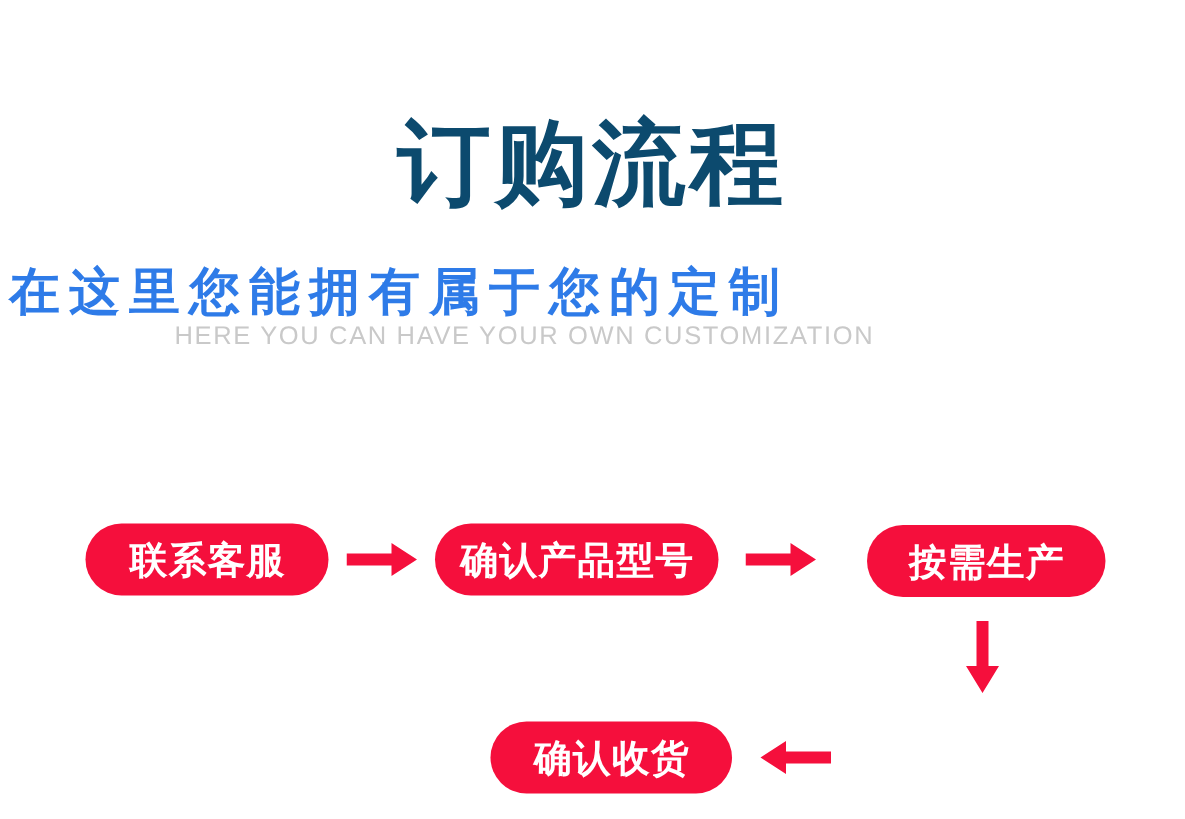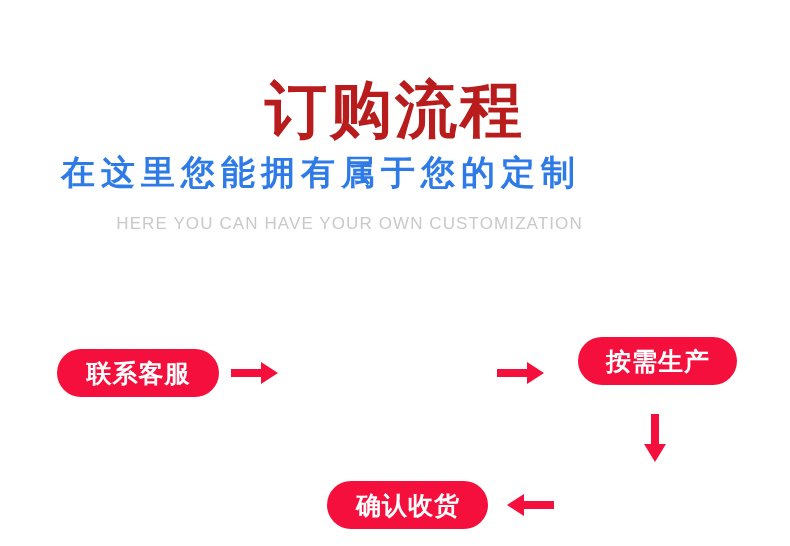--- a/index.html
+++ b/index.html
@@ -33,37 +33,37 @@
     margin: 0;
     padding: 0;
     position: absolute;
     left: 0;
     top: 74px;
     width: 790px;
     font-size: 62px;
     line-height: 72px;
     font-weight: bold;
     letter-spacing: 3px;
-    color: #b91c1c;
+    color: #0c4a6e;
     text-align: center;
     white-space: nowrap;
   }
 
   .sub-title {
     position: absolute;
     left: 0;
-    top: 150px;
+    top: 173px;
     width: 636px;
     font-size: 34px;
     line-height: 44px;
     font-weight: bold;
     letter-spacing: 6px;
     text-indent: 6px;
     color: #2e7be8;
-    text-align: center;
+    text-align: left;
     white-space: nowrap;
   }
 
   .eng-title {
     position: absolute;
     left: 0;
     top: 213px;
     width: 698px;
     font-size: 17px;
     line-height: 22px;
@@ -98,21 +98,21 @@
     font-weight: bold;
     letter-spacing: 1px;
     text-indent: 1px;
     white-space: nowrap;
     box-sizing: border-box;
   }
 
   
   .pill-contact   { left: 57px;  top: 320px; width: 162px; }
   .pill-confirm   { left: 290px; top: 320px; width: 189px; }
-  .pill-produce   { left: 578px; top: 308px; width: 159px; }
+  .pill-produce   { left: 578px; top: 321px; width: 159px; }
   
   .pill-receive   { left: 327px; top: 452px; width: 161px; }
   .pill-ship      { left: 575px; top: 452px; width: 161px; }
 
   
   .arrow {
     position: absolute;
   }
   .arrow svg { display: block; }
 
@@ -137,20 +137,21 @@
   <div class="flow">
 
     <div class="pill pill-contact">联系客服</div>
 
     <div class="arrow arrow-r1">
       <svg width="48" height="26" viewBox="0 0 48 26" aria-hidden="true">
         <path d="M0 9 H30 V2 L47 13 L30 24 V17 H0 Z" fill="#f50f3c"></path>
       </svg>
     </div>
 
+    <div class="pill pill-confirm">确认产品型号</div>
 
     <div class="arrow arrow-r2">
       <svg width="48" height="26" viewBox="0 0 48 26" aria-hidden="true">
         <path d="M0 9 H30 V2 L47 13 L30 24 V17 H0 Z" fill="#f50f3c"></path>
       </svg>
     </div>
 
     <div class="pill pill-produce">按需生产</div>
 
     <div class="arrow arrow-down1">

